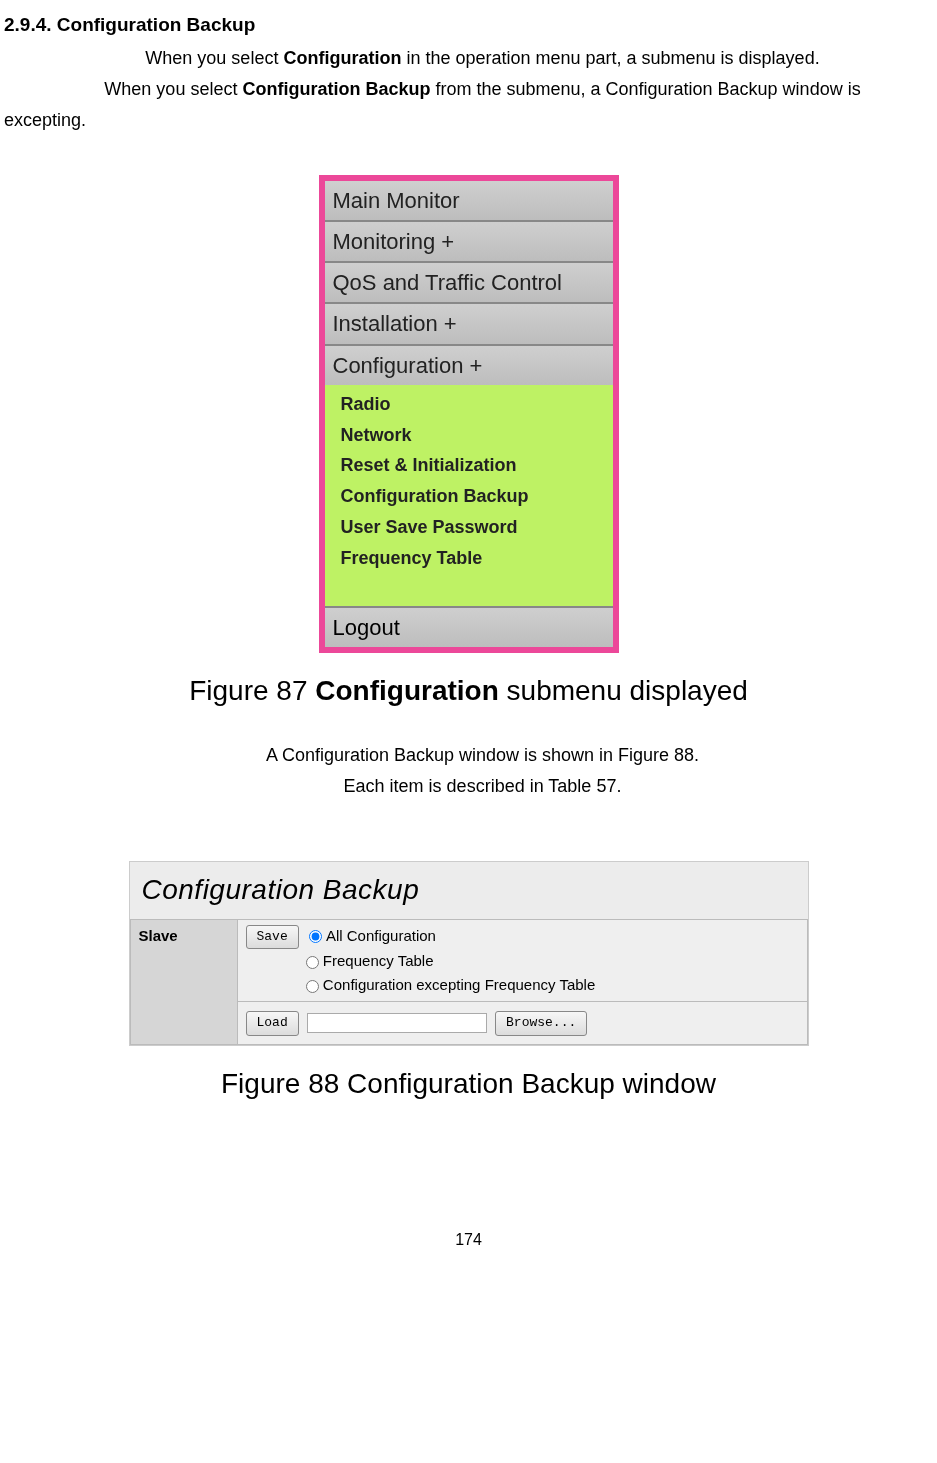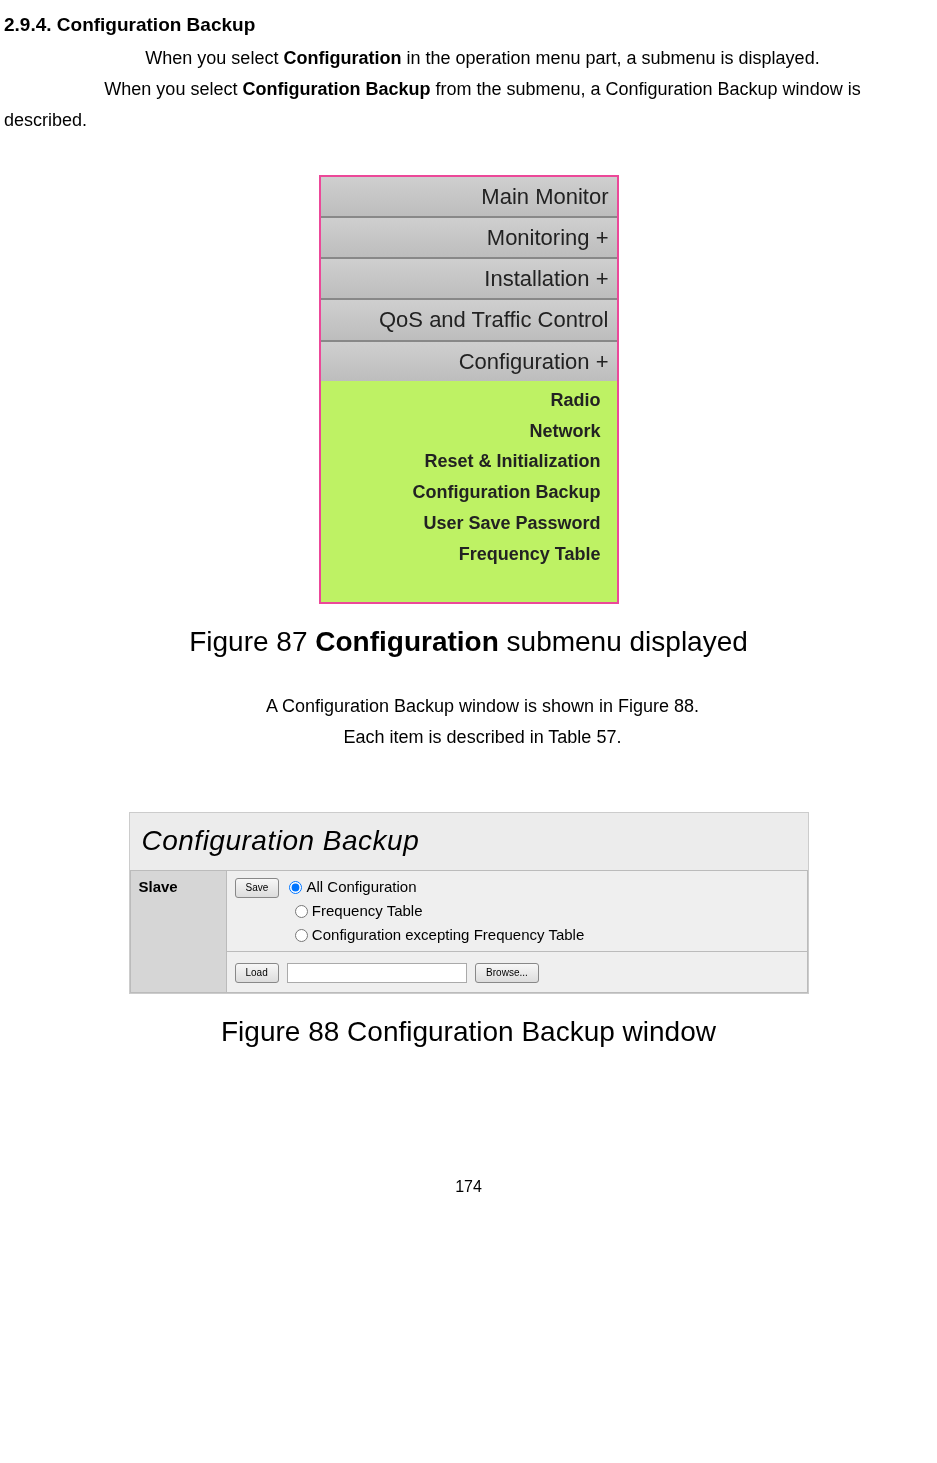--- a/index.html
+++ b/index.html
@@ -47,24 +47,24 @@
     }
     .page-num {
       text-align: center;
       font-size: 16px;
       margin-top: 120px;
     }
 
     
     .menu {
       display: inline-block;
-      border: 2px solid #ec4899;
+      border: 6px solid #ec4899;
       background: #d4d4d4;
       width: 300px;
-      text-align: right;
+      text-align: left;
     }
     .menu-item {
       font-family: Verdana, sans-serif;
       font-size: 22px;
       padding: 2px 8px;
       border-bottom: 2px solid #888;
       color: #222;
       background: linear-gradient(#cfcfcf, #bdbdbd);
     }
     .menu-item.last {
@@ -114,31 +114,31 @@
       border-collapse: collapse;
     }
     .cb-table td {
       border: 1px solid #bbb;
       padding: 4px 8px;
       vertical-align: top;
       font-size: 15px;
     }
     .cb-left {
       background: #d6d6d6;
-      width: 96px;
+      width: 107px;
       font-weight: bold;
     }
     .cb-btn {
       display: inline-block;
       border: 1px solid #888;
       border-radius: 3px;
       background: linear-gradient(#f7f7f7, #dcdcdc);
       padding: 1px 10px;
-      font-size: 10px;
-      font-family: Liberation Sans, sans-serif;
+      font-size: 13px;
+      font-family: Liberation Mono, monospace;
       margin-right: 4px;
       vertical-align: middle;
     }
     .cb-radio-line {
       line-height: 1.6;
     }
     input[type=radio] {
       margin: 0 4px 0 2px;
       vertical-align: middle;
     }
@@ -159,37 +159,38 @@
 <body>
 
 <div class="page">
   <h3>2.9.4. Configuration Backup</h3>
   <p class="para">
     <span>When you select </span><span class="bold">Configuration</span><span> in the operation menu part, a submenu is displayed.</span>
   </p>
   <p class="para">
     <span>When you select </span><span class="bold">Configuration Backup</span><span> from the submenu, a Configuration Backup window is</span>
   </p>
-  <p class="para-noindent">described.</p>
+  <p class="para-noindent">excepting.</p>
 
   <div class="figure-wrap">
     <div class="menu">
       <div class="menu-item">Main Monitor</div>
       <div class="menu-item">Monitoring +</div>
+      <div class="menu-item">QoS and Traffic Control</div>
       <div class="menu-item">Installation +</div>
-      <div class="menu-item">QoS and Traffic Control</div>
       <div class="menu-item last">Configuration +</div>
       <div class="submenu">
         <div class="submenu-item">Radio</div>
         <div class="submenu-item">Network</div>
         <div class="submenu-item">Reset &amp; Initialization</div>
         <div class="submenu-item">Configuration Backup</div>
         <div class="submenu-item">User Save Password</div>
         <div class="submenu-item">Frequency Table</div>
       </div>
+      <div class="menu-logout">Logout</div>
     </div>
   </div>
   <p class="caption">
     <span>Figure 87 </span><span class="bold">Configuration</span><span> submenu displayed</span>
   </p>
 
   <p class="para">A Configuration Backup window is shown in Figure 88.</p>
   <p class="para">Each item is described in Table 57.</p>
 
   <div class="figure-wrap" style="margin-top:60px;">

